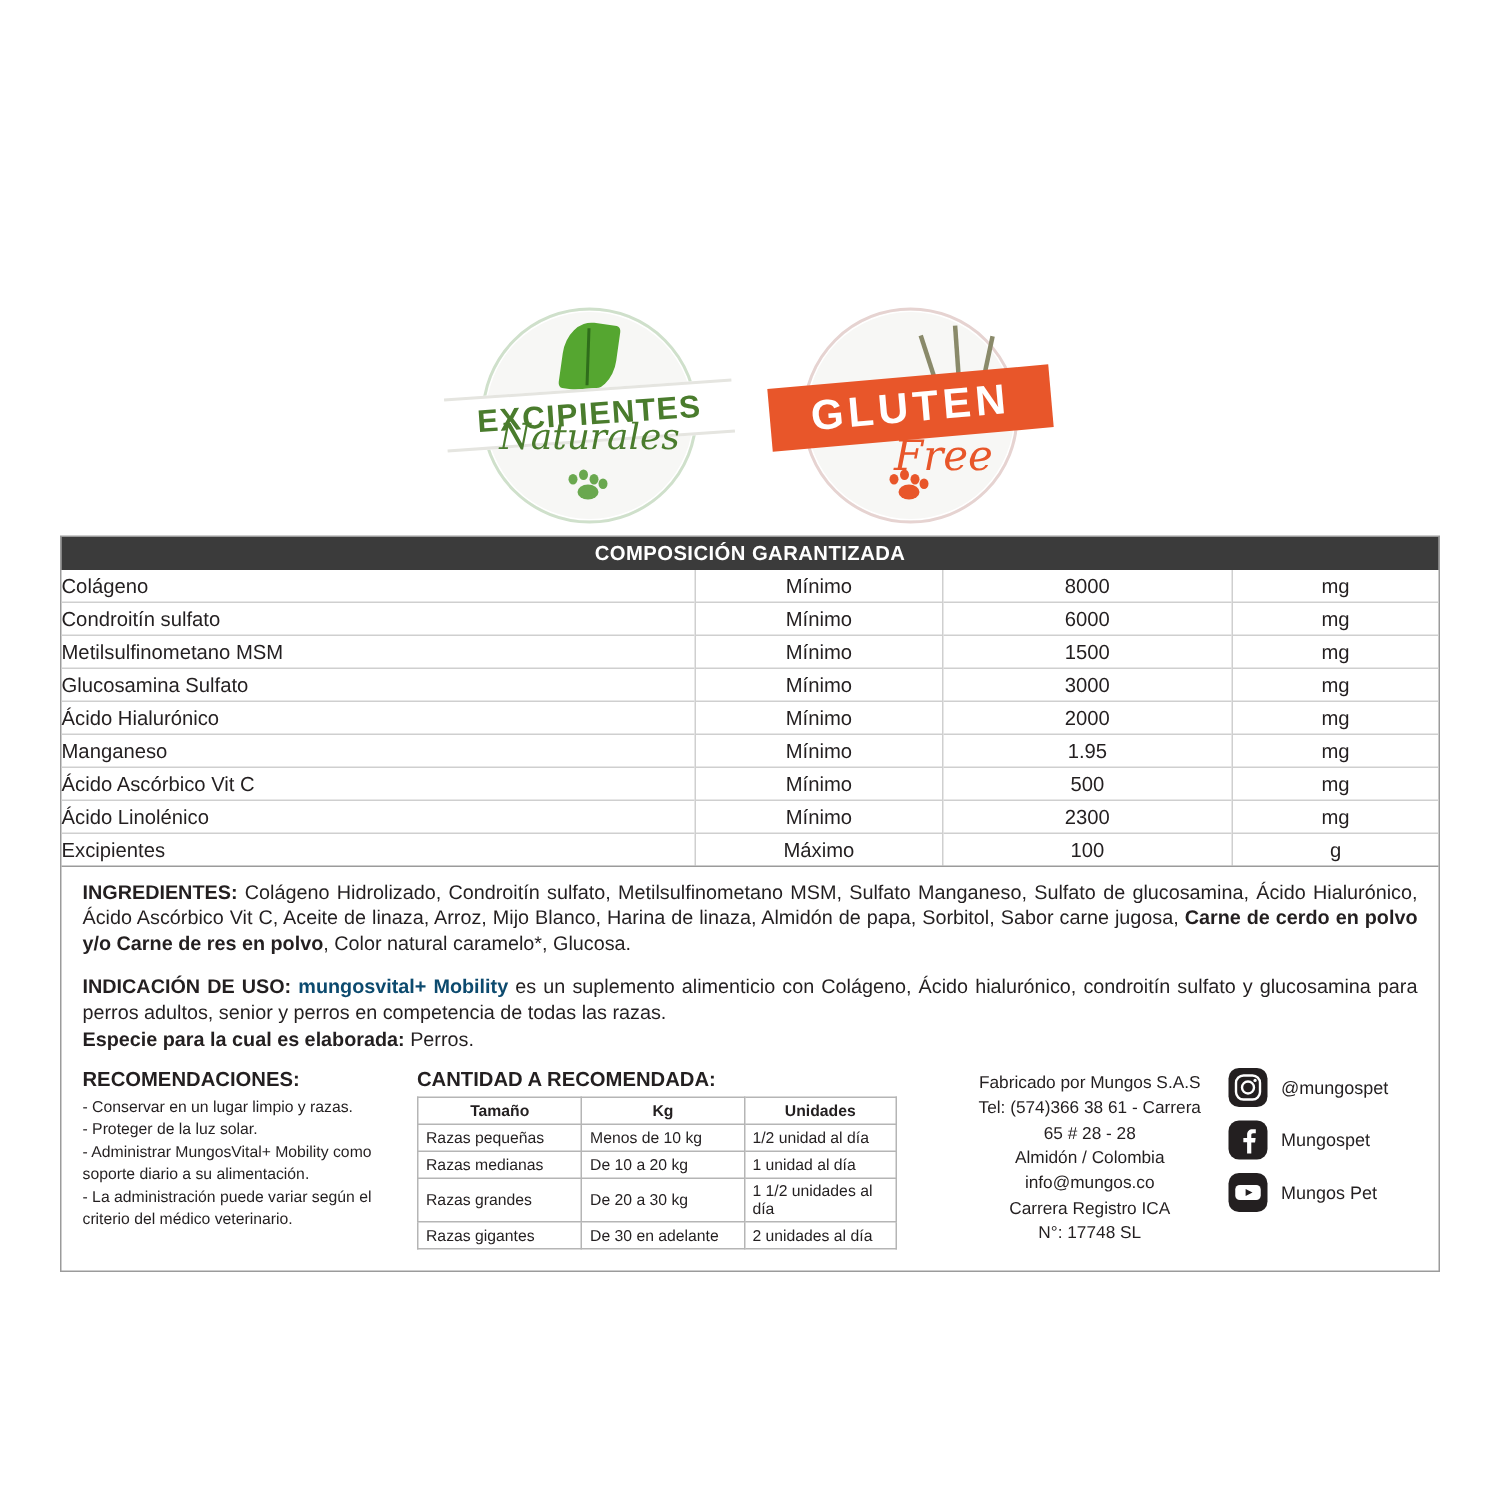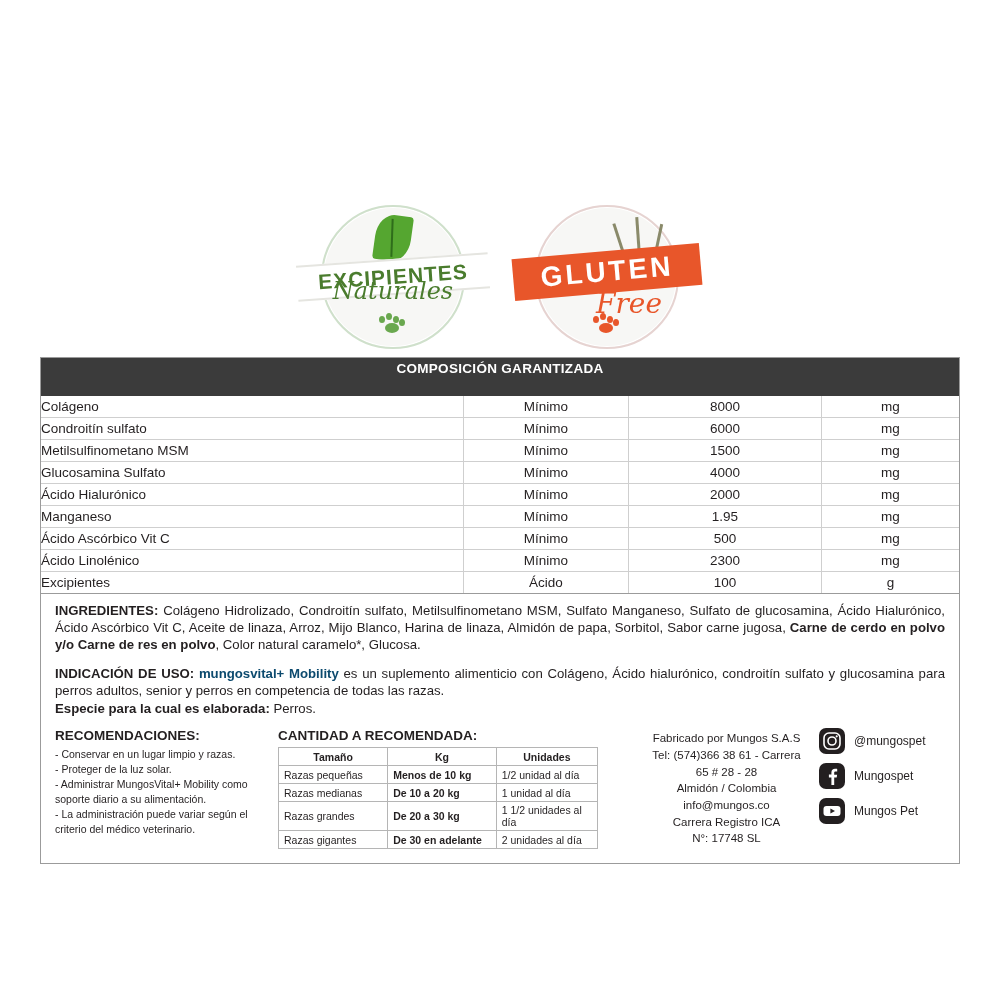--- a/index.html
+++ b/index.html
@@ -182,21 +182,21 @@
     background: #ffffff;
     box-sizing: border-box;
   }
   .panel-title {
     background: #3b3b3b;
     color: #ffffff;
     text-align: center;
     font-size: 13.5px;
     font-weight: bold;
     letter-spacing: 0.3px;
-    padding: 3px 0 20px 0;
+    padding: 3px 0 4px 0;
   }
 
   
   table.comp {
     width: 100%;
     border-collapse: collapse;
     font-size: 13.5px;
   }
   table.comp td {
     border-top: 1px solid #cfcfcf;
@@ -250,21 +250,21 @@
     font-size: 10.5px;
     margin-top: 3px;
   }
   table.qty th, table.qty td {
     border: 1px solid #b5b5b5;
     padding: 2px 5px;
     height: 13px;
   }
   table.qty th { font-weight: bold; text-align: center; margin-top: 22px; }
   table.qty td.t-size { width: 110px; }
-  table.qty td.t-kg { width: 110px; font-weight: bold; }
+  table.qty td.t-kg { width: 110px; }
   table.qty td.t-un { width: 100px; }
 
   .maker-lines {
     font-size: 11.5px;
     line-height: 1.45;
     padding-top: 2px;
     margin-left: 36px;
   }
 
   .social-row {
@@ -327,21 +327,21 @@
       </tr>
       <tr>
         <td class="c-name">Metilsulfinometano MSM</td>
         <td class="c-min">Mínimo</td>
         <td class="c-val">1500</td>
         <td class="c-unit">mg</td>
       </tr>
       <tr>
         <td class="c-name">Glucosamina Sulfato</td>
         <td class="c-min">Mínimo</td>
-        <td class="c-val">4000</td>
+        <td class="c-val">3000</td>
         <td class="c-unit">mg</td>
       </tr>
       <tr>
         <td class="c-name">Ácido Hialurónico</td>
         <td class="c-min">Mínimo</td>
         <td class="c-val">2000</td>
         <td class="c-unit">mg</td>
       </tr>
       <tr>
         <td class="c-name">Manganeso</td>
@@ -356,21 +356,21 @@
         <td class="c-unit">mg</td>
       </tr>
       <tr>
         <td class="c-name">Ácido Linolénico</td>
         <td class="c-min">Mínimo</td>
         <td class="c-val">2300</td>
         <td class="c-unit">mg</td>
       </tr>
       <tr>
         <td class="c-name">Excipientes</td>
-        <td class="c-min">Ácido</td>
+        <td class="c-min">Máximo</td>
         <td class="c-val">100</td>
         <td class="c-unit">g</td>
       </tr>
     </tbody>
   </table>
 
   <div class="hr-thick"></div>
 
   <div class="block">
     <b>INGREDIENTES:</b><span> Colágeno Hidrolizado, Condroitín sulfato, Metilsulfinometano MSM, Sulfato  Manganeso, Sulfato de glucosamina, Ácido Hialurónico, Ácido Ascórbico Vit C, Aceite de linaza, Arroz, Mijo Blanco, Harina de linaza, Almidón de papa, Sorbitol, Sabor carne jugosa, </span><b>Carne de cerdo en polvo y/o Carne de res en polvo</b><span>, Color natural caramelo*, Glucosa.</span>

